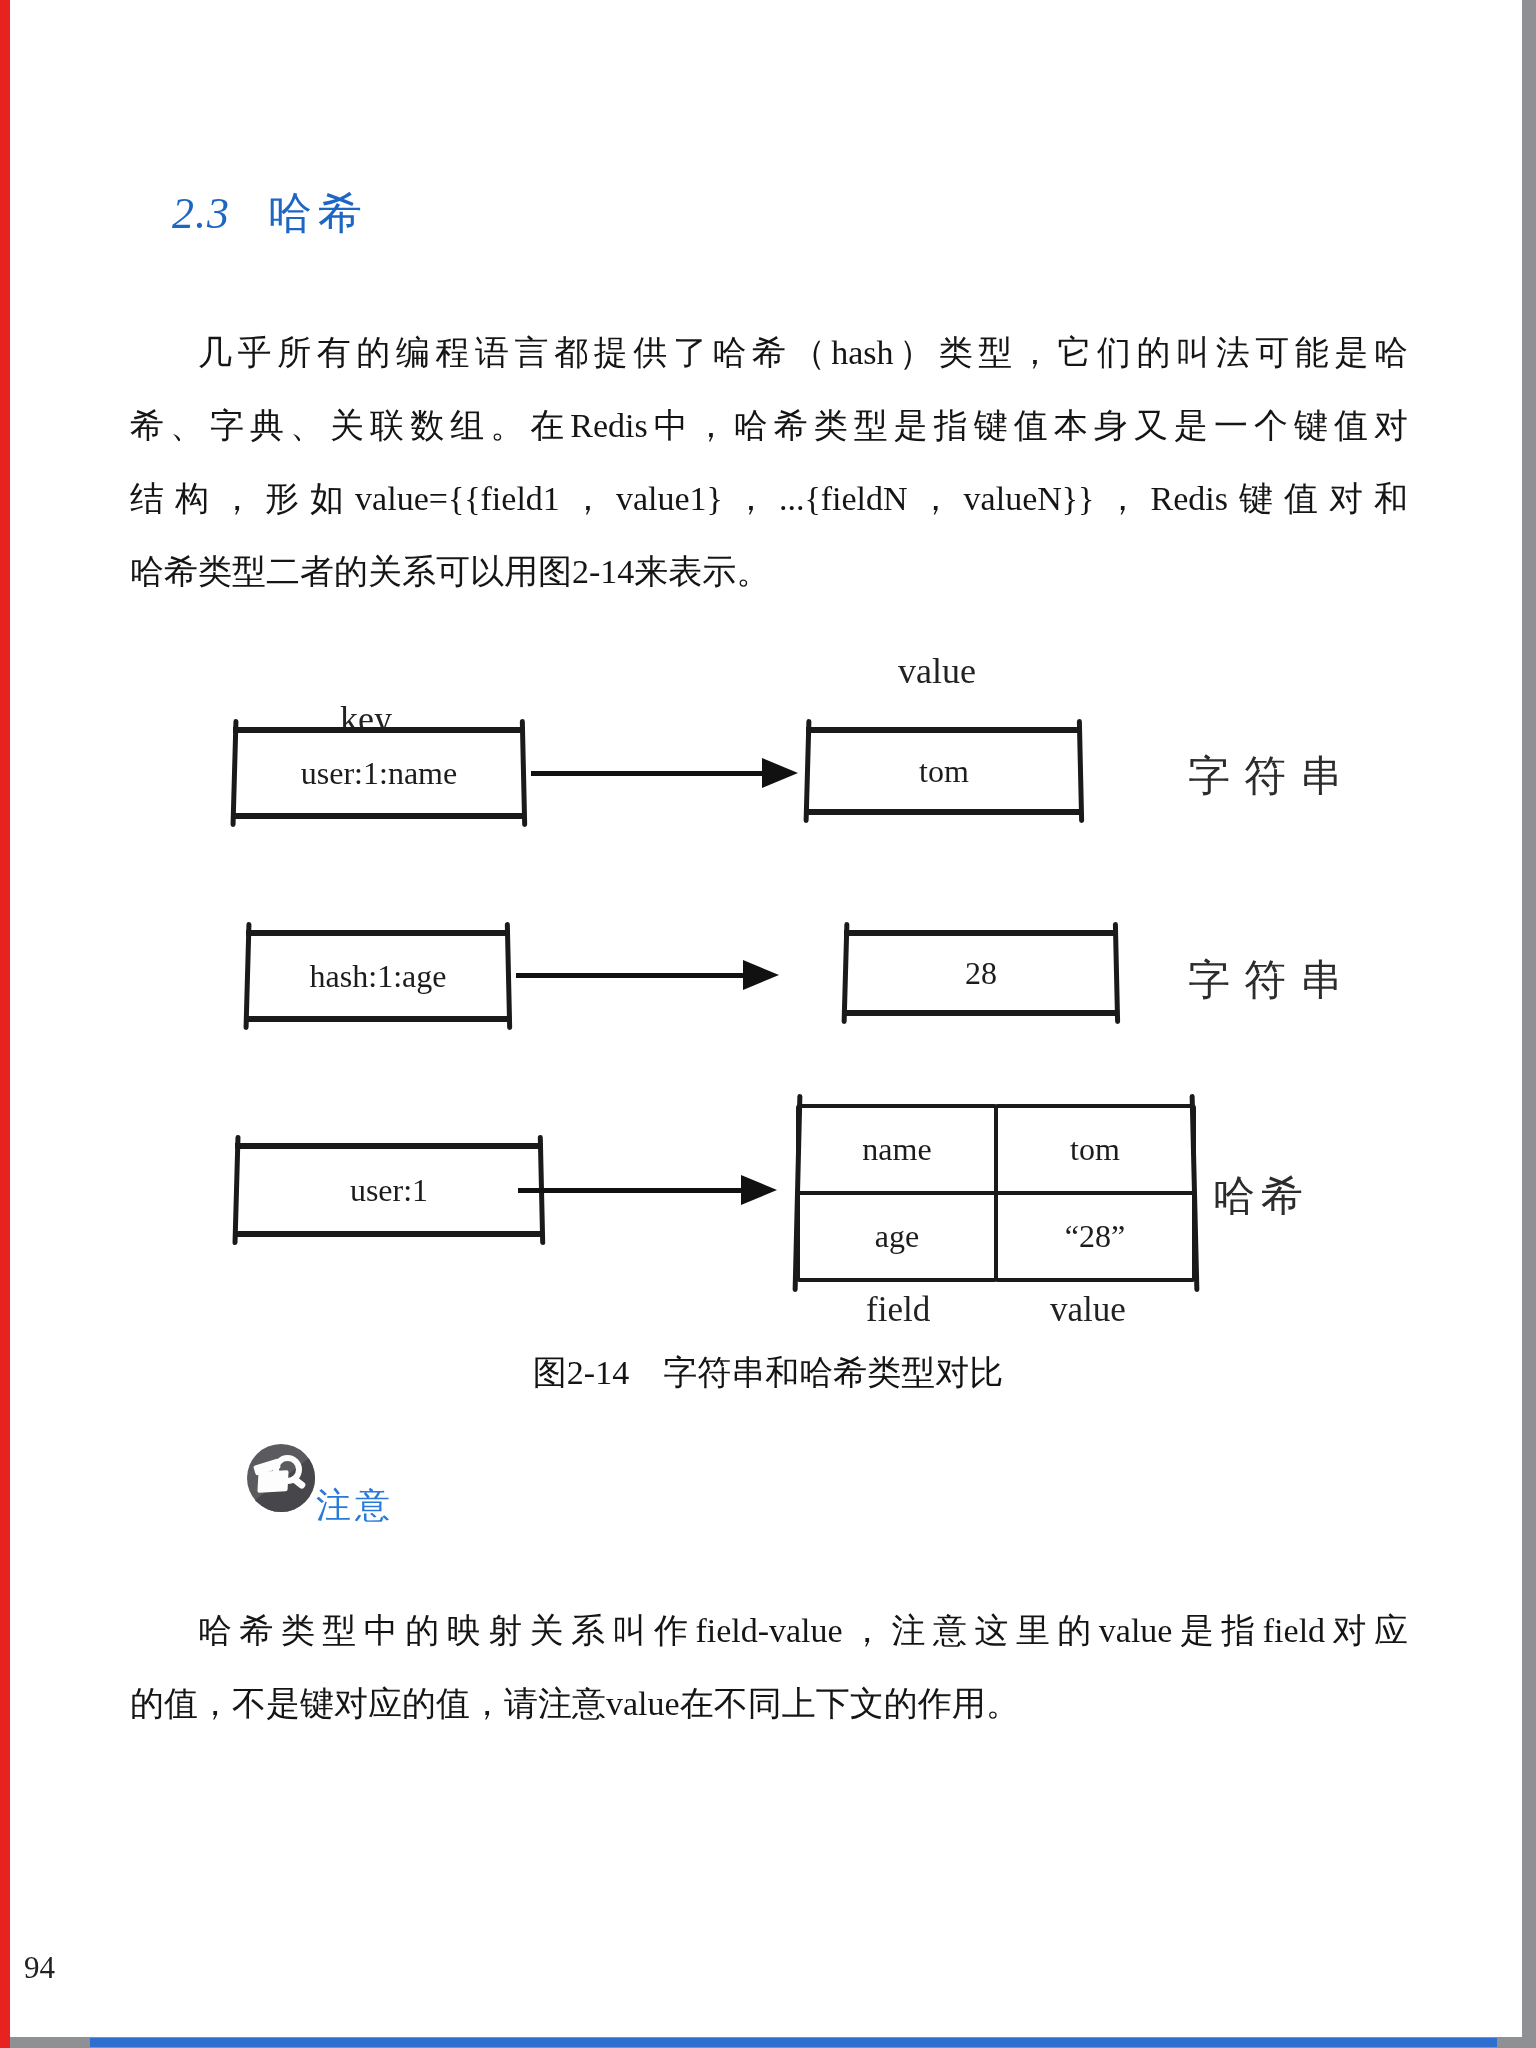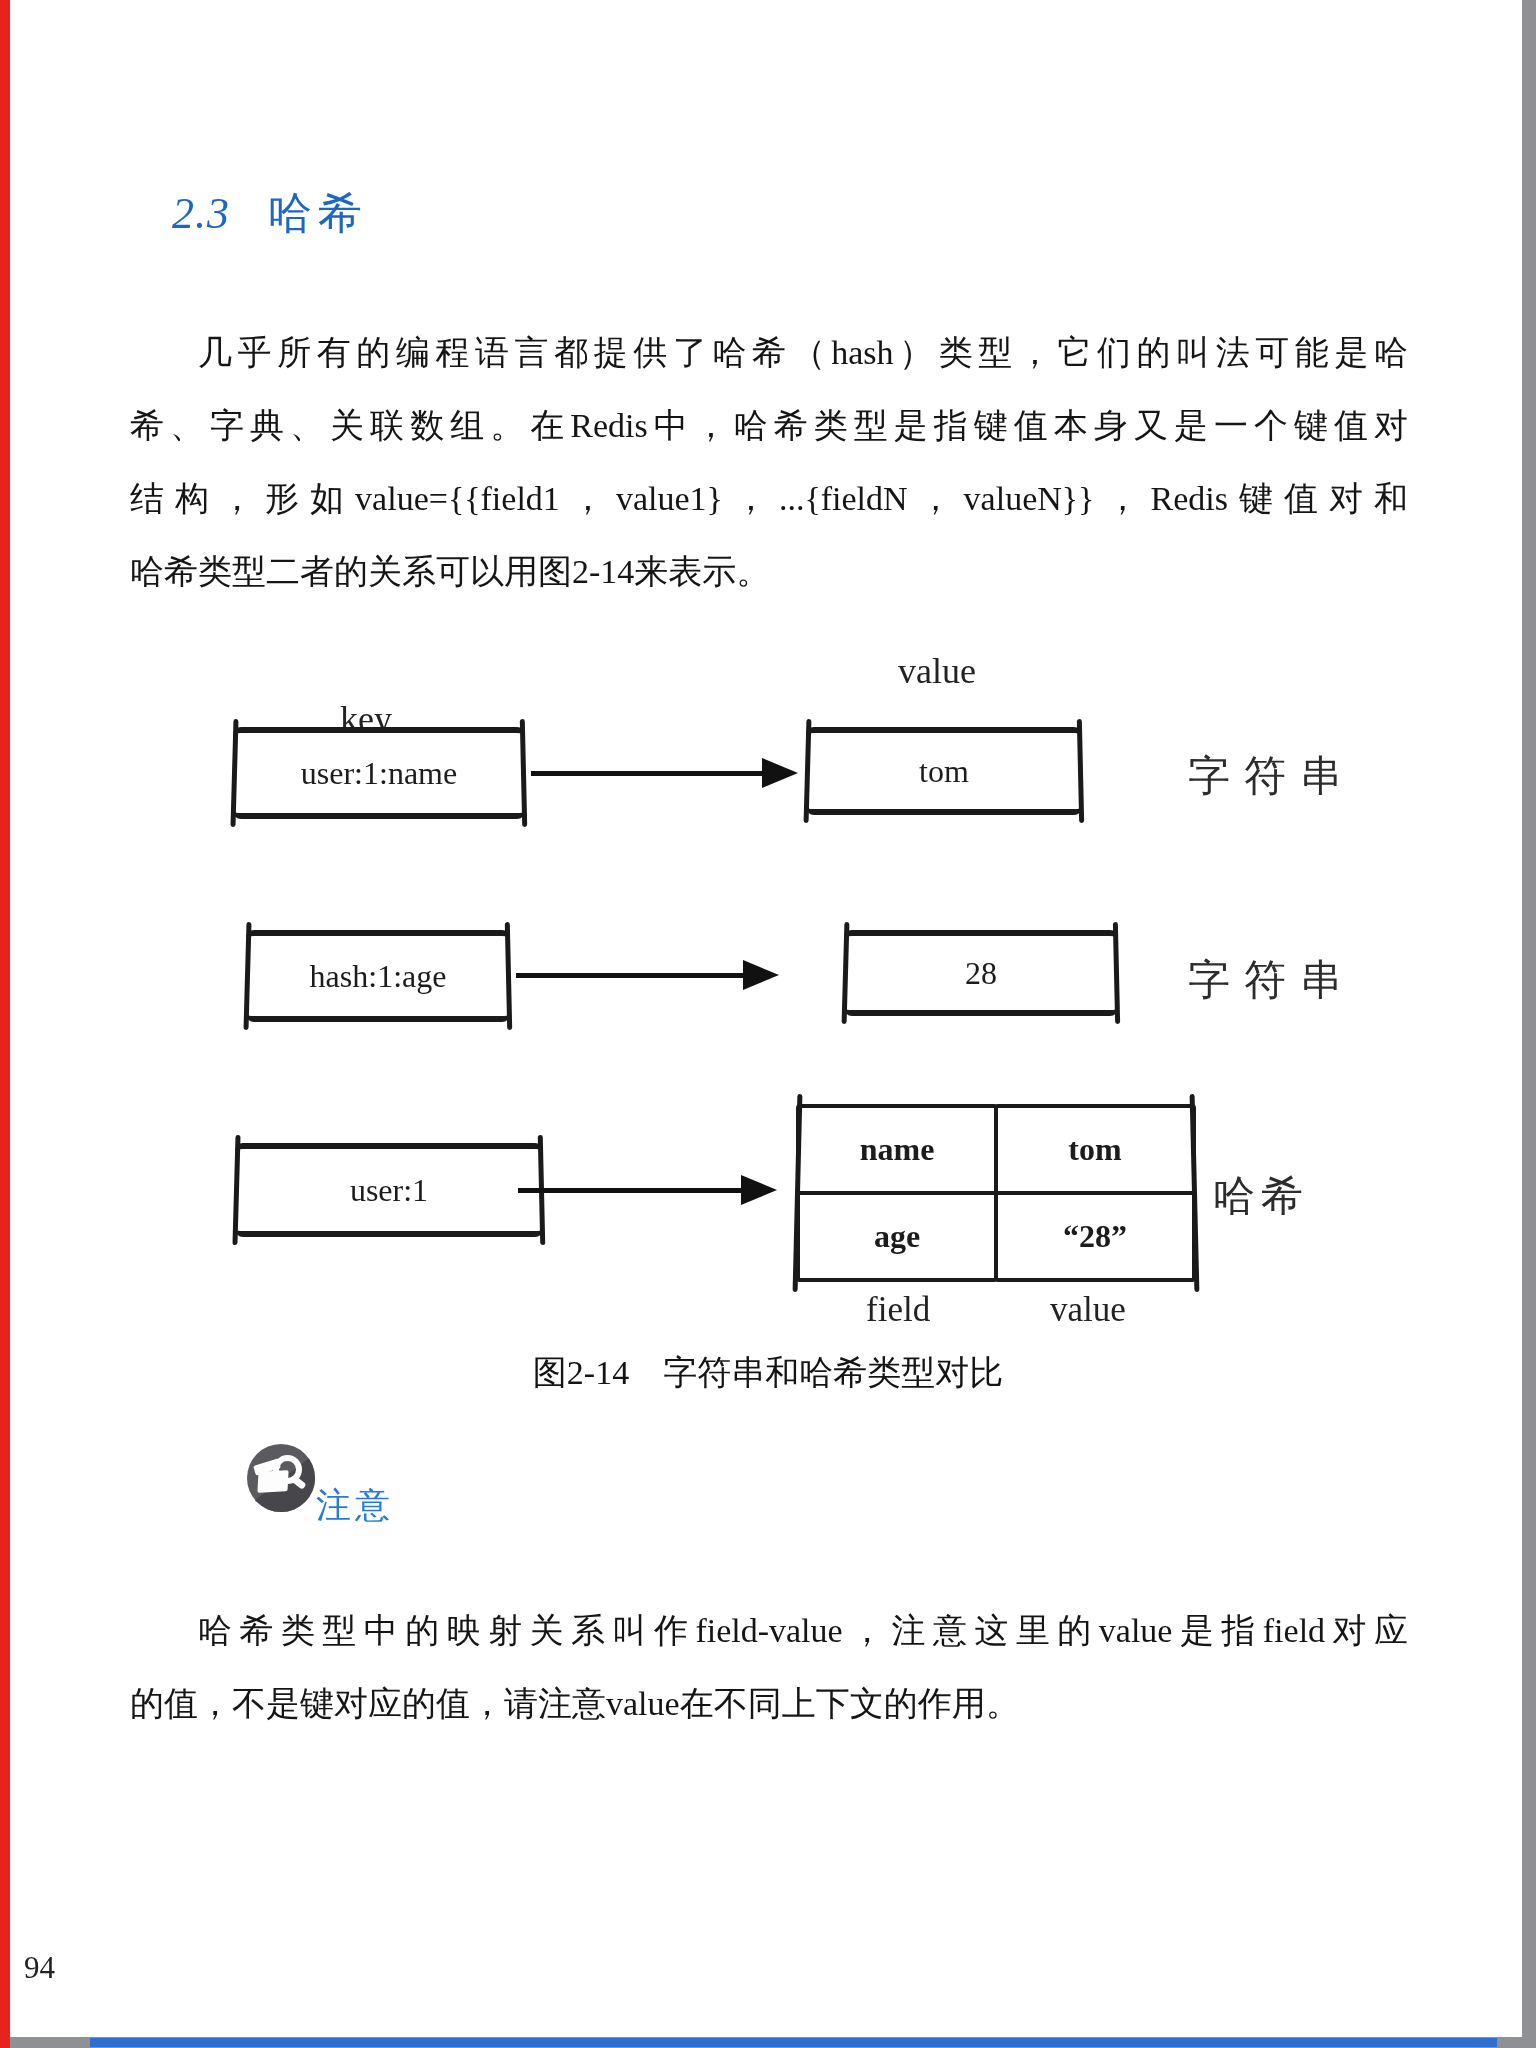--- a/index.html
+++ b/index.html
@@ -21,41 +21,41 @@
   .p1 { top:316px; }
   .p2 { top:1594px; }
   .pline { text-align:justify; text-align-last:justify; white-space:nowrap0; }
   .pline.first { text-indent:68px; }
   .pline.last { text-align-last:auto; }
 
   
   .hbox {
     position:absolute; background:#fff;
     border-top:6px solid #1a1a1a; border-bottom:6px solid #1a1a1a;
-    border-radius:8px; display:flex; align-items:center; justify-content:center;
+    border-radius:0; display:flex; align-items:center; justify-content:center;
     font-size:32px; color:#1c1c1c;
   }
   .hbox::before, .hbox::after {
     content:""; position:absolute; top:-14px; bottom:-14px; width:5px;
     background:#1a1a1a; border-radius:3px;
   }
   .hbox::before { left:-1px; transform:rotate(1.6deg); }
   .hbox::after  { right:-1px; transform:rotate(-1.3deg); }
 
   .diag-label { position:absolute; font-size:36px; color:#222; }
 
   .arrow-line { position:absolute; height:5px; background:#111; }
   .arrow-head { position:absolute; width:0; height:0;
     border-left:36px solid #111; border-top:15px solid transparent; border-bottom:15px solid transparent; }
 
   .type-label { position:absolute; font-size:42px; color:#2c2c2c; letter-spacing:14px;
     font-family:"DejaVu Serif","Liberation Serif",serif; font-weight:400; }
 
   
-  .htable { position:absolute; display:grid; grid-template-columns:198px 198px; grid-template-rows:87px 87px;font-weight:bold; }
+  .htable { position:absolute; display:grid; grid-template-columns:198px 198px; grid-template-rows:87px 87px; }
   .htable .cell {
     background:#fff; border:4px solid #1a1a1a; margin:-2px; border-radius:4px;
     display:flex; align-items:center; justify-content:center; font-size:32px; color:#1c1c1c;
   }
   .htable::before, .htable::after {
     content:""; position:absolute; top:-12px; bottom:-12px; width:5px; background:#1a1a1a; border-radius:3px;
   }
   .htable::before { left:-3px; transform:rotate(1.4deg); }
   .htable::after  { right:-3px; transform:rotate(-1.4deg); }
 

